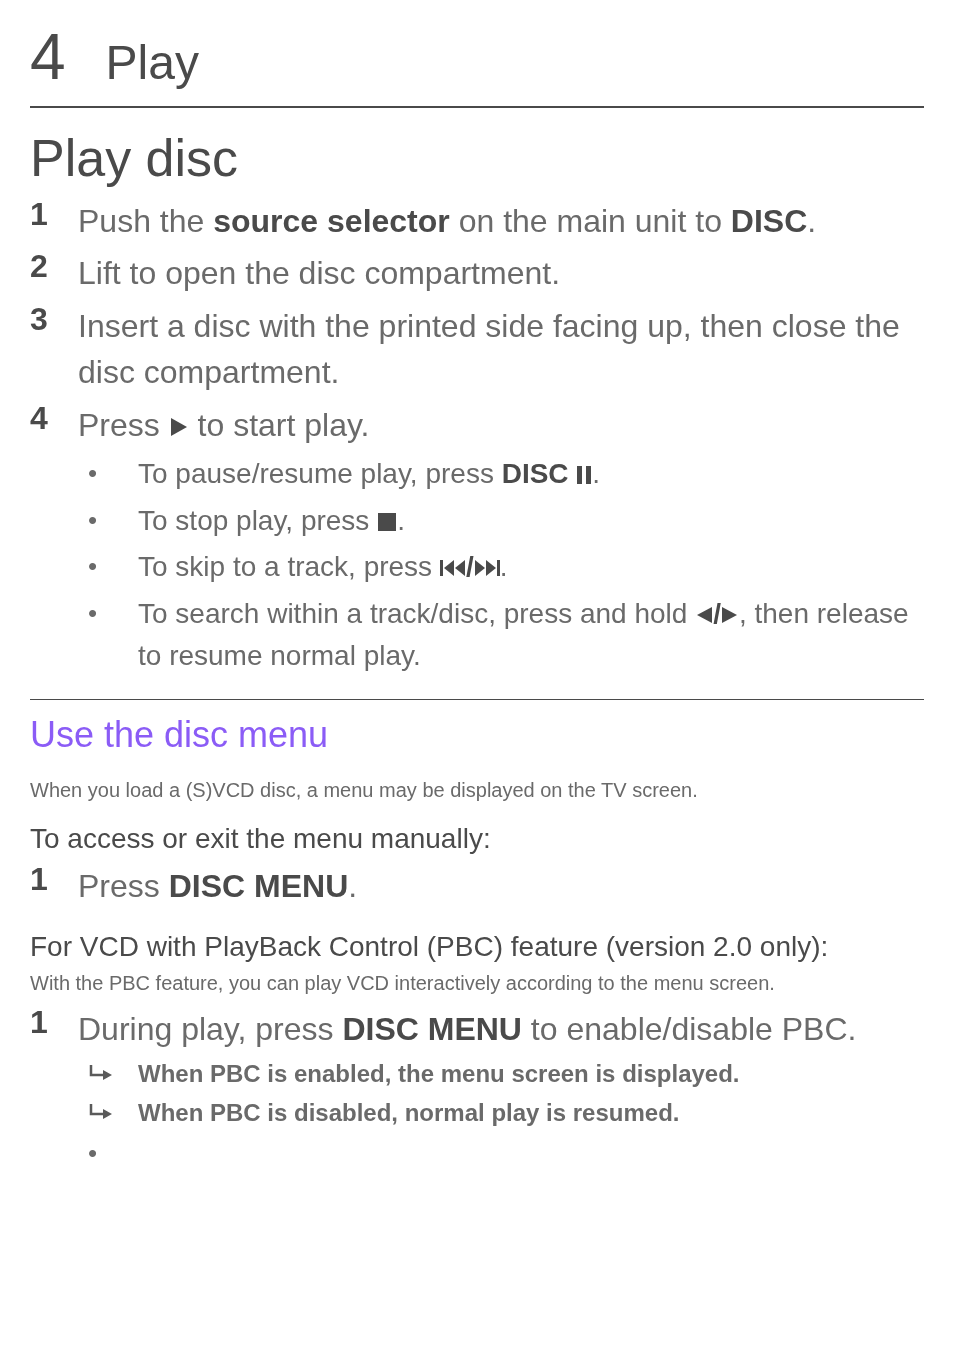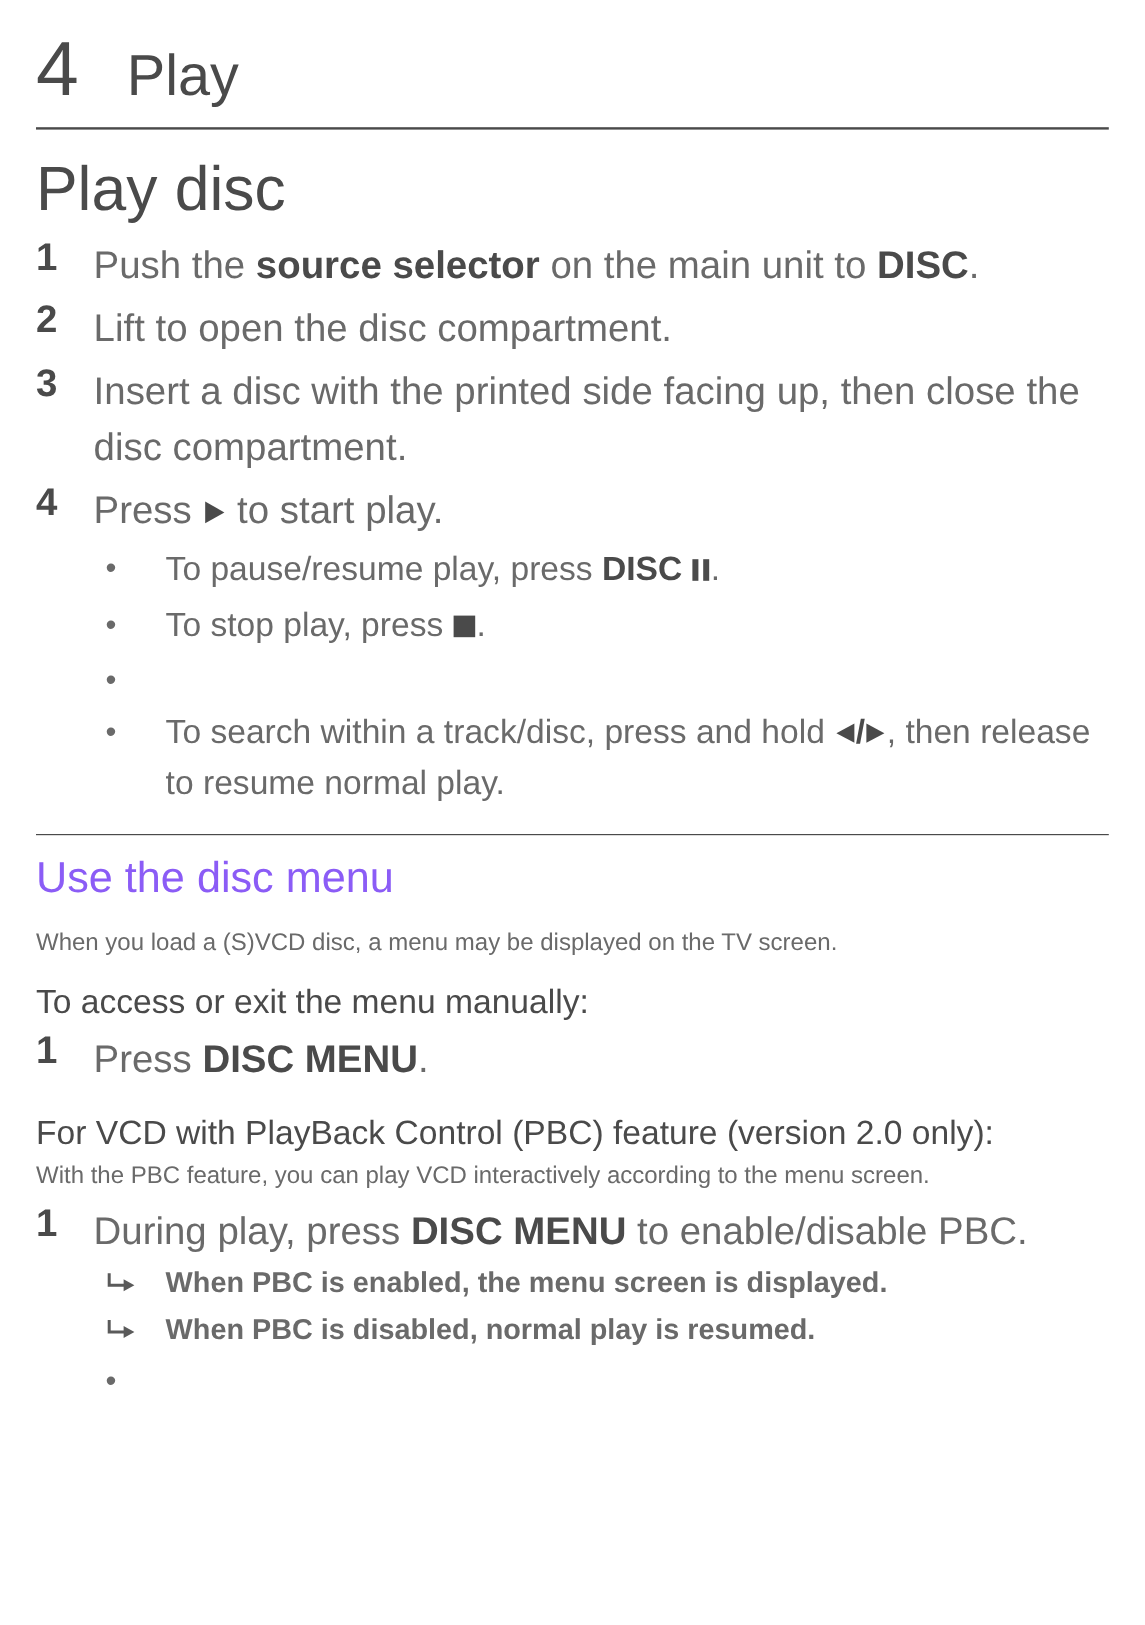--- a/index.html
+++ b/index.html
@@ -190,20 +190,31 @@
     <li class="sub-bullet-item">
       <span class="bullet-dot">•</span>
       <span class="sub-bullet-text">
         <span>To stop play, press </span><span class="icon-svg"><svg width="20" height="20" viewBox="0 0 20 20">
               <rect x="1" y="1" width="18" height="18" fill="#4a4a4a"></rect>
             </svg></span><span>.</span>
       </span>
     </li>
     <li class="sub-bullet-item">
       <span class="bullet-dot">•</span>
+      <span class="sub-bullet-text">
+        <span>To skip to a track, press </span><span class="icon-svg"><svg width="26" height="20" viewBox="0 0 26 20">
+              <rect x="0" y="2" width="3" height="16" fill="#4a4a4a"></rect>
+              <polygon points="14,2 4,10 14,18" fill="#4a4a4a"></polygon>
+              <polygon points="25,2 15,10 25,18" fill="#4a4a4a"></polygon>
+            </svg></span><span class="bold-inline">/</span><span class="icon-svg"><svg width="26" height="20" viewBox="0 0 26 20">
+              <polygon points="1,2 11,10 1,18" fill="#4a4a4a"></polygon>
+              <polygon points="12,2 22,10 12,18" fill="#4a4a4a"></polygon>
+              <rect x="23" y="2" width="3" height="16" fill="#4a4a4a"></rect>
+            </svg></span><span>.</span>
+      </span>
     </li>
     <li class="sub-bullet-item">
       <span class="bullet-dot">•</span>
       <span class="sub-bullet-text">
         <span>To search within a track/disc, press and hold </span><span class="icon-svg"><svg width="18" height="20" viewBox="0 0 18 20">
               <polygon points="17,2 2,10 17,18" fill="#4a4a4a"></polygon>
             </svg></span><span class="bold-inline">/</span><span class="icon-svg"><svg width="18" height="20" viewBox="0 0 18 20">
               <polygon points="1,2 16,10 1,18" fill="#4a4a4a"></polygon>
             </svg></span><span>, then release to resume normal play.</span>
       </span>

